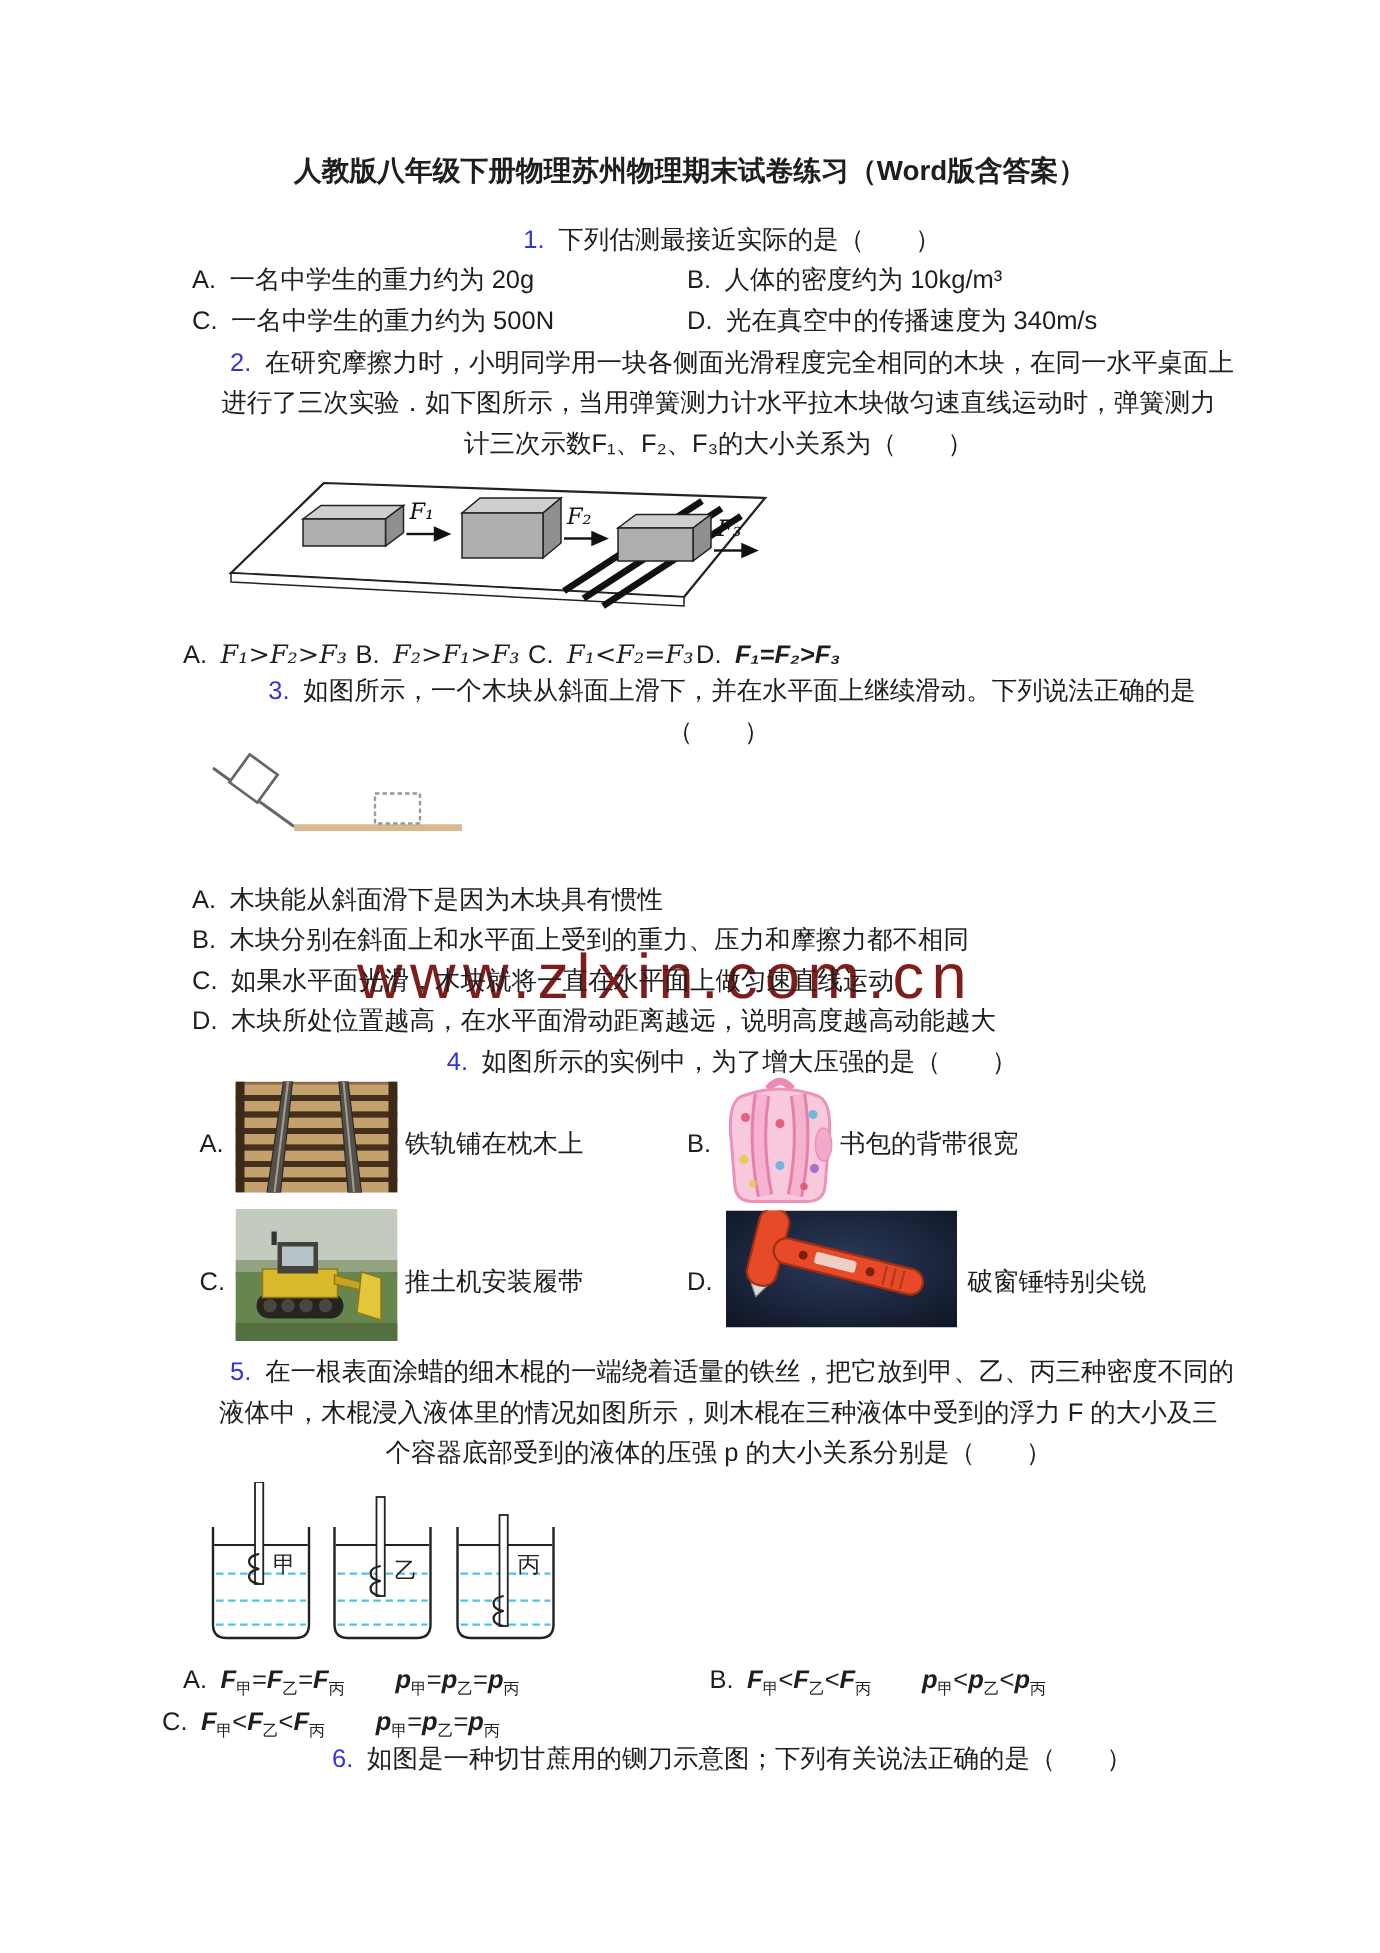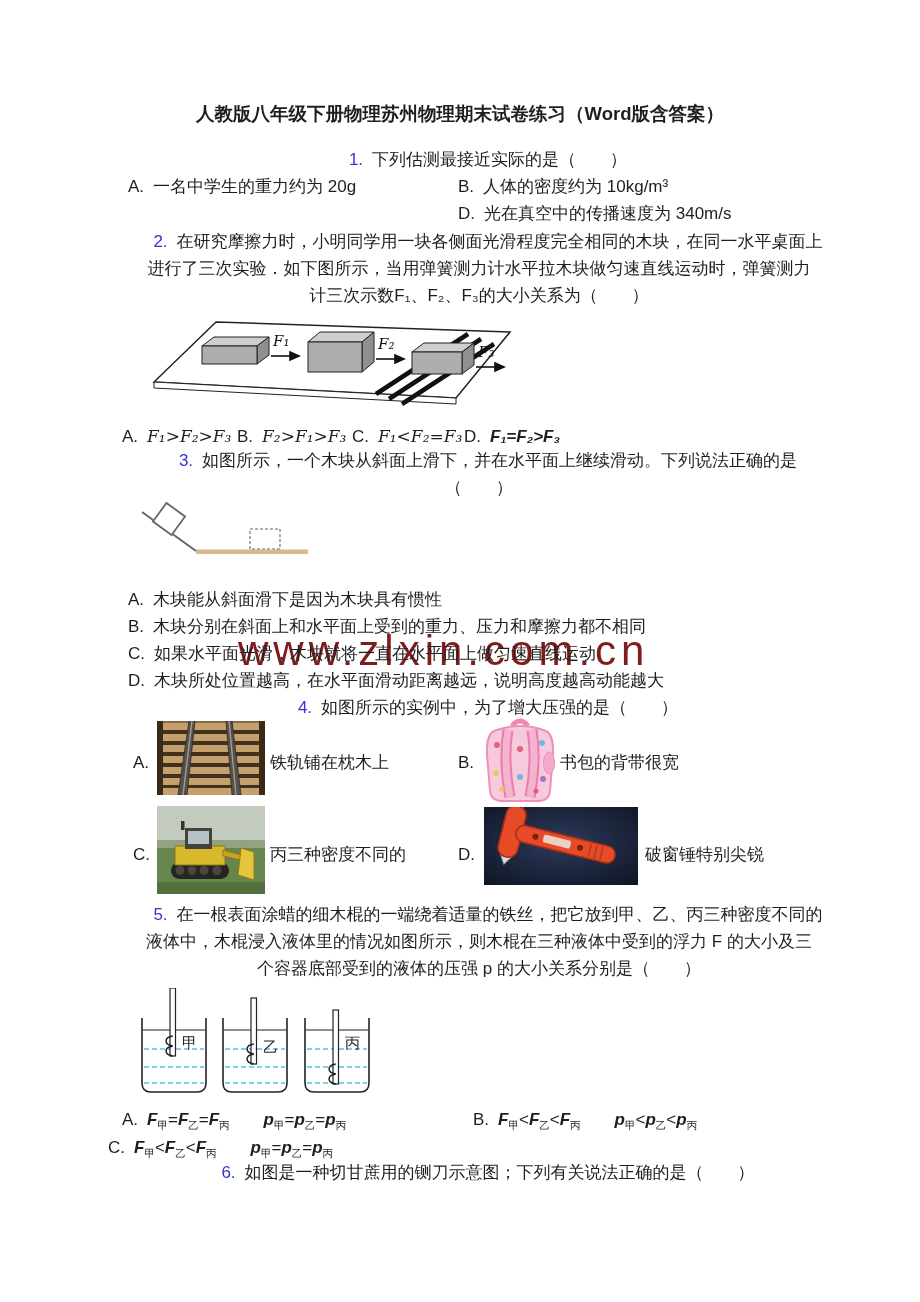--- a/index.html
+++ b/index.html
@@ -36,20 +36,23 @@
 
   <div class="qb" style="top:146px">
     <span class="qn">1.</span><span class="qt">下列估测最接近实际的是（　　）</span>
   </div>
   <div class="row" style="top:173px;left:128px">
     <span class="ol">A.</span><span>一名中学生的重力约为 20g</span>
   </div>
   <div class="row" style="top:173px;left:458px">
     <span class="ol">B.</span><span>人体的密度约为 10kg/m³</span>
   </div>
+  <div class="row" style="top:200px;left:128px">
+    <span class="ol">C.</span><span>一名中学生的重力约为 500N</span>
+  </div>
   <div class="row" style="top:200px;left:458px">
     <span class="ol">D.</span><span>光在真空中的传播速度为 340m/s</span>
   </div>
 
   <div class="qb" style="top:228px">
     <span class="qn">2.</span><span class="qt">在研究摩擦力时，小明同学用一块各侧面光滑程度完全相同的木块，在同一水平桌面上
 进行了三次实验．如下图所示，当用弹簧测力计水平拉木块做匀速直线运动时，弹簧测力
 计三次示数F₁、F₂、F₃的大小关系为（　　）</span>
   </div>
 
@@ -204,21 +207,21 @@
         <circle cx="60" cy="64.5" r="4.5"></circle>
     </g>
     <rect x="18" y="40" width="50" height="19" fill="#d9b92c" stroke="#8f7a16"></rect>
     <rect x="28" y="22" width="27" height="21" fill="#44423c"></rect>
     <rect x="31" y="25" width="21" height="13" fill="#b6c2c6"></rect>
     <rect x="24" y="15" width="3.5" height="9" fill="#333333"></rect>
     <polygon points="66,44 88,50 88,55 66,50" fill="#c7a422" stroke="#8f7a16"></polygon>
     <path d="M84,42 L97,46 L97,74 L81,69 Z" fill="#e3c63a" stroke="#8f7a16"></path>
   </svg>
   <div class="row" style="top:841px;left:270px">
-    <span>丙三种密度不同的</span>
+    <span>推土机安装履带</span>
   </div>
 
   <div class="row" style="top:841px;left:458px">
     <span class="ol">D.</span>
   </div>
   <svg style="left:484px;top:807px" width="154" height="78" viewBox="0 0 154 78">
     <defs>
       <radialGradient id="hbg" cx="50%" cy="45%" r="75%">
         <stop offset="0%" stop-color="#2c3a5c"></stop>
           <stop offset="100%" stop-color="#0e1422"></stop>

